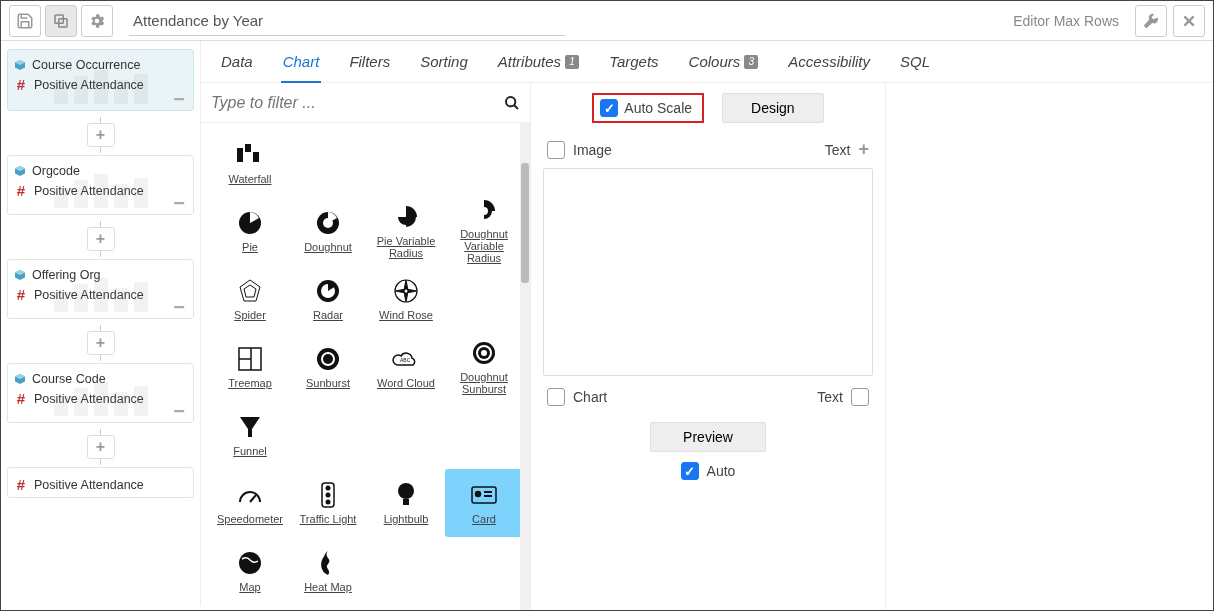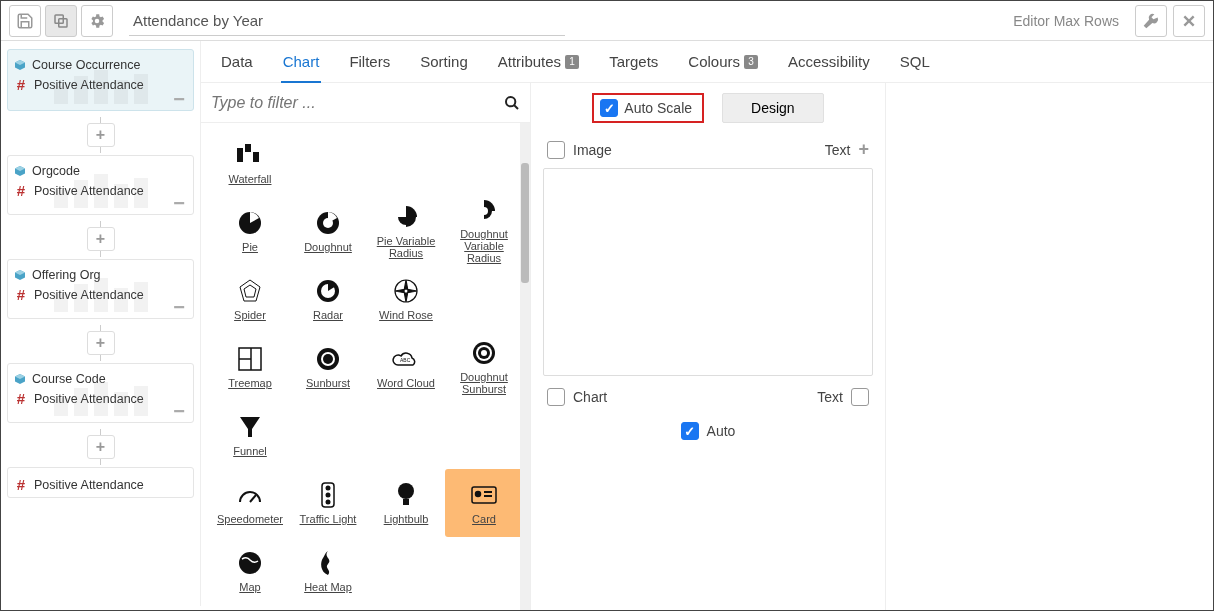--- a/index.html
+++ b/index.html
@@ -23,34 +23,34 @@
     .ghost-chart span{width:14px;background:#888;display:block;}
     .ghost-chart span:nth-child(1){height:18px;}
     .ghost-chart span:nth-child(2){height:28px;}
     .ghost-chart span:nth-child(3){height:34px;}
     .ghost-chart span:nth-child(4){height:24px;}
     .ghost-chart span:nth-child(5){height:30px;}
     .connector-wrap { display:flex; flex-direction:column; align-items:center; margin: 2px 0;}
     .conn-line { width:1px; height:6px; background:#ccc; }
     .plus-btn { width: 28px; height: 24px; border:1px solid #ddd; border-radius:3px; background:#fff; display:flex; align-items:center; justify-content:center; font-size:16px; font-weight:bold; color:#999; cursor:pointer; }
     .right-area { flex:1; display:flex; flex-direction:column; }
-    .tabstrip { height:48px; border-bottom:1px solid #eee; display:flex; align-items:center; padding:0 18px; gap:26px; }
+    .tabstrip { height:48px; border-bottom:1px solid #eee; display:flex; align-items:center; padding:0 18px; gap:26px;font-style:italic; }
     .tab { font-size: 15px; color:#444; cursor:pointer; padding:12px 2px; position:relative; display:flex; align-items:center; gap:4px;}
     .tab.active { color:#1976d2; }
     .tab.active::after { content:""; position:absolute; left:0; right:0; bottom:-1px; height:2px; background:#1976d2; }
     .badge { background:#888; color:#fff; font-size:10px; min-width:14px; height:14px; border-radius:2px; display:inline-flex; align-items:center; justify-content:center; padding:0 3px;}
     .tab-content { flex:1; display:flex; }
     .chart-palette { width:330px; border-right:1px solid #eee; display:flex; flex-direction:column; position:relative;}
     .filter-row { height:40px; display:flex; align-items:center; padding:0 10px; border-bottom:1px solid #eee;}
     .filter-input { flex:1; border:none; outline:none; font-size:16px; color:#888; font-style:italic;}
     .search-icon { color:#333; font-size:16px; }
     .palette-scroll { flex:1; overflow-y:auto; padding:6px 4px 6px 10px; position:relative;}
     .palette-row { display:flex; }
     .chart-item { width:78px; height:68px; display:flex; flex-direction:column; align-items:center; justify-content:center; gap:4px; cursor:pointer; border-radius:3px; font-size:11px; color:#444; text-align:center; padding:2px;text-decoration:underline;}
-    .chart-item.selected { background:#fdba74;text-align:center; }
+    .chart-item.selected { background:#7dd3fc;text-align:center; }
     .chart-icon { width:28px; height:28px; display:flex; align-items:center; justify-content:center; }
     .scrollbar-fake { position:absolute; right:0; top:40px; bottom:0; width:10px; background:#f0f0f0;}
     .scrollbar-thumb {position:absolute; left:1px; right:1px; top:40px; height:120px; background:#bbb; border-radius:3px;}
     .design-col { width:355px; border-right:1px solid #eee; display:flex; flex-direction:column; padding:10px 12px;}
     .design-top { display:flex; align-items:flex-start; justify-content:center; gap:18px; margin-bottom:12px;}
     .autoscale-box { border:2px solid #d62222; padding:4px 10px 4px 6px; display:flex; align-items:center; gap:6px;}
     .cbx { width:18px; height:18px; border:1px solid #999; border-radius:3px; display:inline-flex; align-items:center; justify-content:center; background:#fff; cursor:pointer;}
     .cbx.checked { background:#1976f2; border-color:#1976f2; color:#fff; font-weight:bold;}
     .design-btn { background:#eee; border:1px solid #e0e0e0; padding:6px 28px; border-radius:2px; font-size:14px; cursor:pointer;}
     .design-row { display:flex; align-items:center; justify-content:space-between; padding:4px 4px;}
@@ -488,20 +488,21 @@
             <span class="cbx"></span>
             <span class="design-lbl">Chart</span>
           </div>
           <div style="display:flex;align-items:center;gap:8px;">
             <span class="design-lbl">Text</span>
             <span class="cbx"></span>
           </div>
         </div>
 
         <div class="preview-block">
+          <button class="preview-btn">Preview</button>
           <div style="display:flex;align-items:center;gap:8px;">
             <span class="cbx checked">✓</span>
             <span class="design-lbl">Auto</span>
           </div>
         </div>
       </div>
 
       <div style="flex:1;"></div>
     </div>
   </div>

